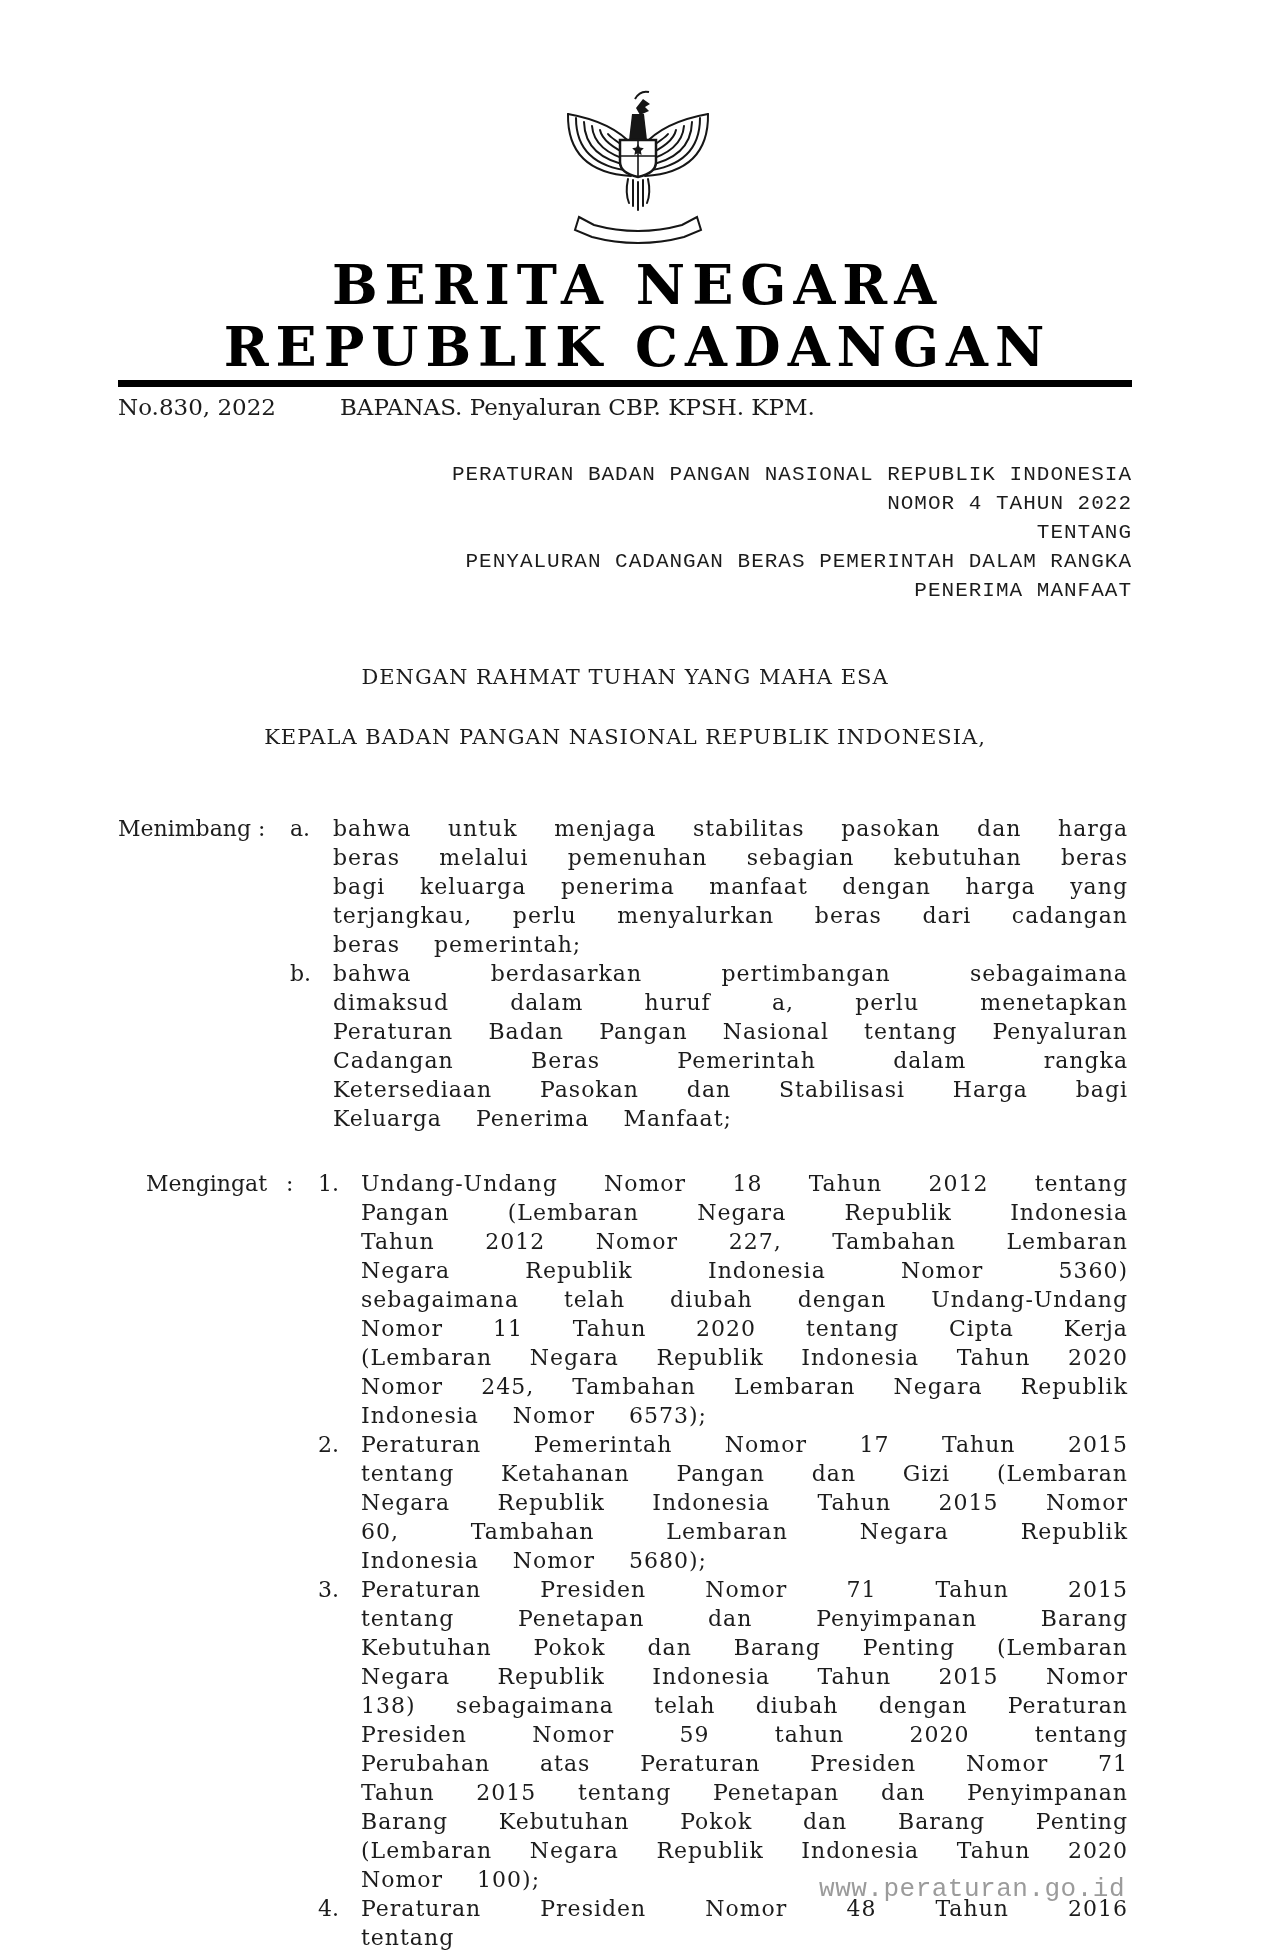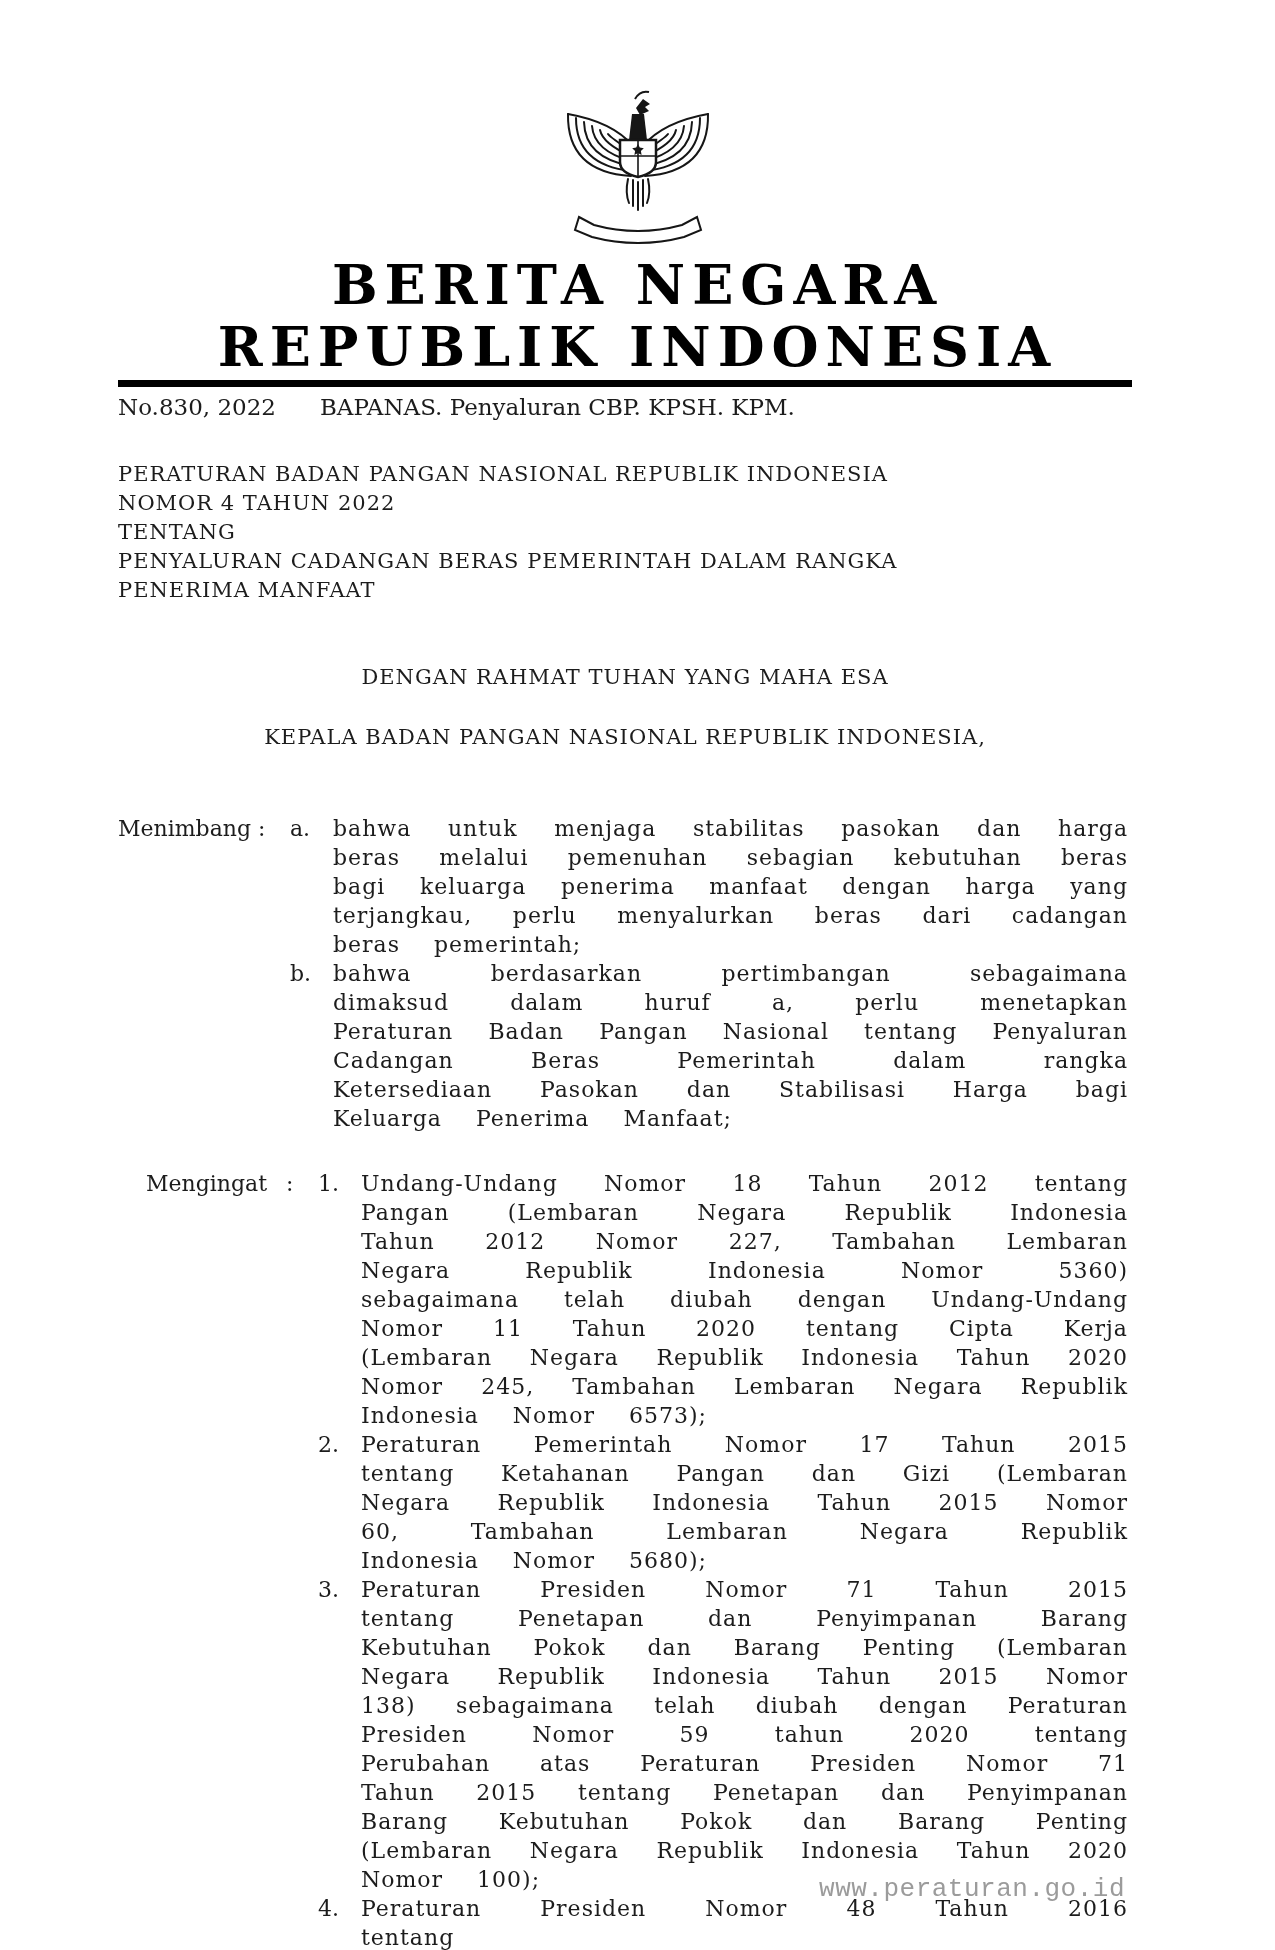--- a/index.html
+++ b/index.html
@@ -7,26 +7,26 @@
         font-family:"DejaVu Serif","Liberation Serif",serif;color:#1c1c1c;overflow:hidden;}
 
   #emblem{position:absolute;top:84px;left:50%;transform:translateX(-50%);}
 
   #masthead{position:absolute;top:254px;left:0;width:1275px;text-align:center;
             font-weight:bold;font-size:54px;line-height:62px;letter-spacing:7px;color:#000;}
 
   #rule{position:absolute;top:380px;left:118px;width:1014px;height:7px;background:#000;}
 
   #header-row{position:absolute;top:393px;left:118px;width:1014px;display:flex;
-              font-size:23px;line-height:28px;}
+              font-size:23px;line-height:28px;gap:20px;}
   #header-row .num{white-space:nowrap;}
   #header-row .subject{flex:1;text-align:left;padding-left:44px;}
 
-  #doc-title{position:absolute;top:460px;left:118px;width:1014px;text-align:left;
-             font-size:21px;line-height:29px;letter-spacing:1px;}
+  #doc-title{position:absolute;top:460px;left:118px;width:1014px;text-align:right;
+             font-size:21px;line-height:29px;letter-spacing:1px;font-family:Liberation Mono, monospace;}
 
   #invocation{position:absolute;top:663px;left:118px;width:1014px;text-align:center;
               font-size:21px;line-height:29px;letter-spacing:1px;}
   #official{position:absolute;top:723px;left:118px;width:1014px;text-align:center;
             font-size:21px;line-height:29px;letter-spacing:1px;}
 
   #body{position:absolute;top:814px;left:118px;width:1010px;
         font-size:22px;line-height:29px;}
   .clause{display:flex;align-items:flex-start;}
   .clause + .clause{margin-top:36px;margin-left:28px;}
@@ -82,21 +82,21 @@
       <path d="M57,56 h36 v22 q0,11 -18,15 q-18,-4 -18,-15 z" fill="#ffffff" stroke="#161616" stroke-width="2.5"></path>
       <path d="M57,72 h36 M75,56 v36" stroke="#161616" stroke-width="1.6"></path>
       <path d="M75,60 l1.8,3.6 4,.6 -2.9,2.8 .7,4 -3.6,-1.9 -3.6,1.9 .7,-4 -2.9,-2.8 4,-.6 z" fill="#161616"></path>
 
       <path d="M16,133 L31,141 Q75,153 119,141 L134,133 L138,146 L121,153 Q75,165 29,153 L12,146 Z" fill="#ffffff" stroke="#161616" stroke-width="2"></path>
     </svg>
   </div>
 
   <div id="masthead">
     <div>BERITA NEGARA</div>
-    <div>REPUBLIK INDONESIA</div>
+    <div>REPUBLIK CADANGAN</div>
   </div>
 
   <div id="rule"></div>
 
   <div id="header-row">
     <span class="num">No.830, 2022</span>
     <span class="subject">BAPANAS. Penyaluran CBP. KPSH. KPM.</span>
   </div>
 
   <div id="doc-title">

